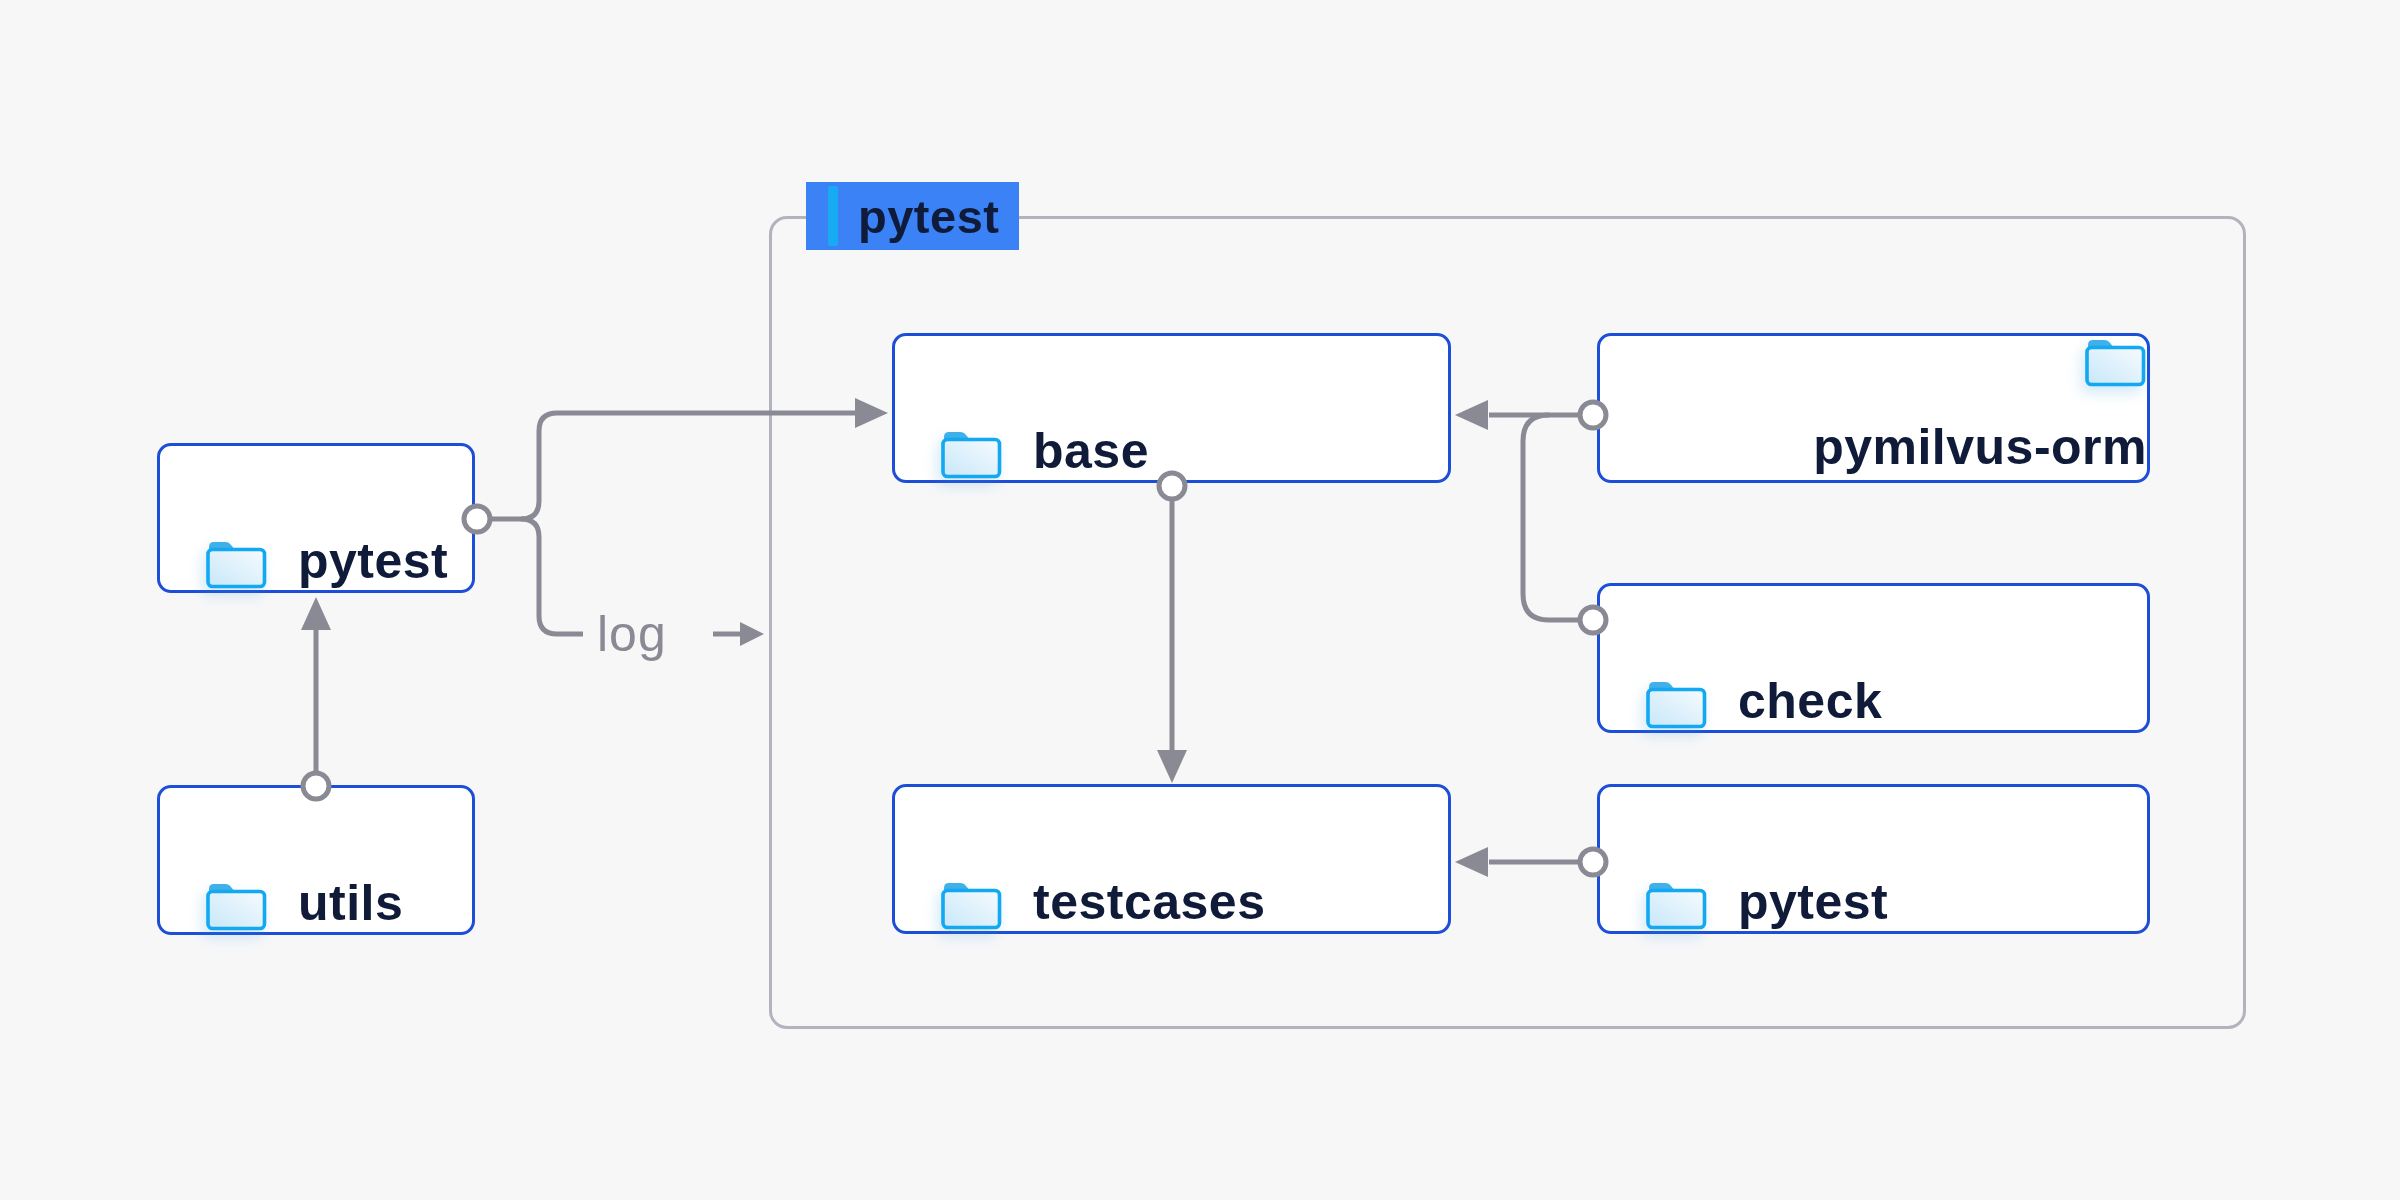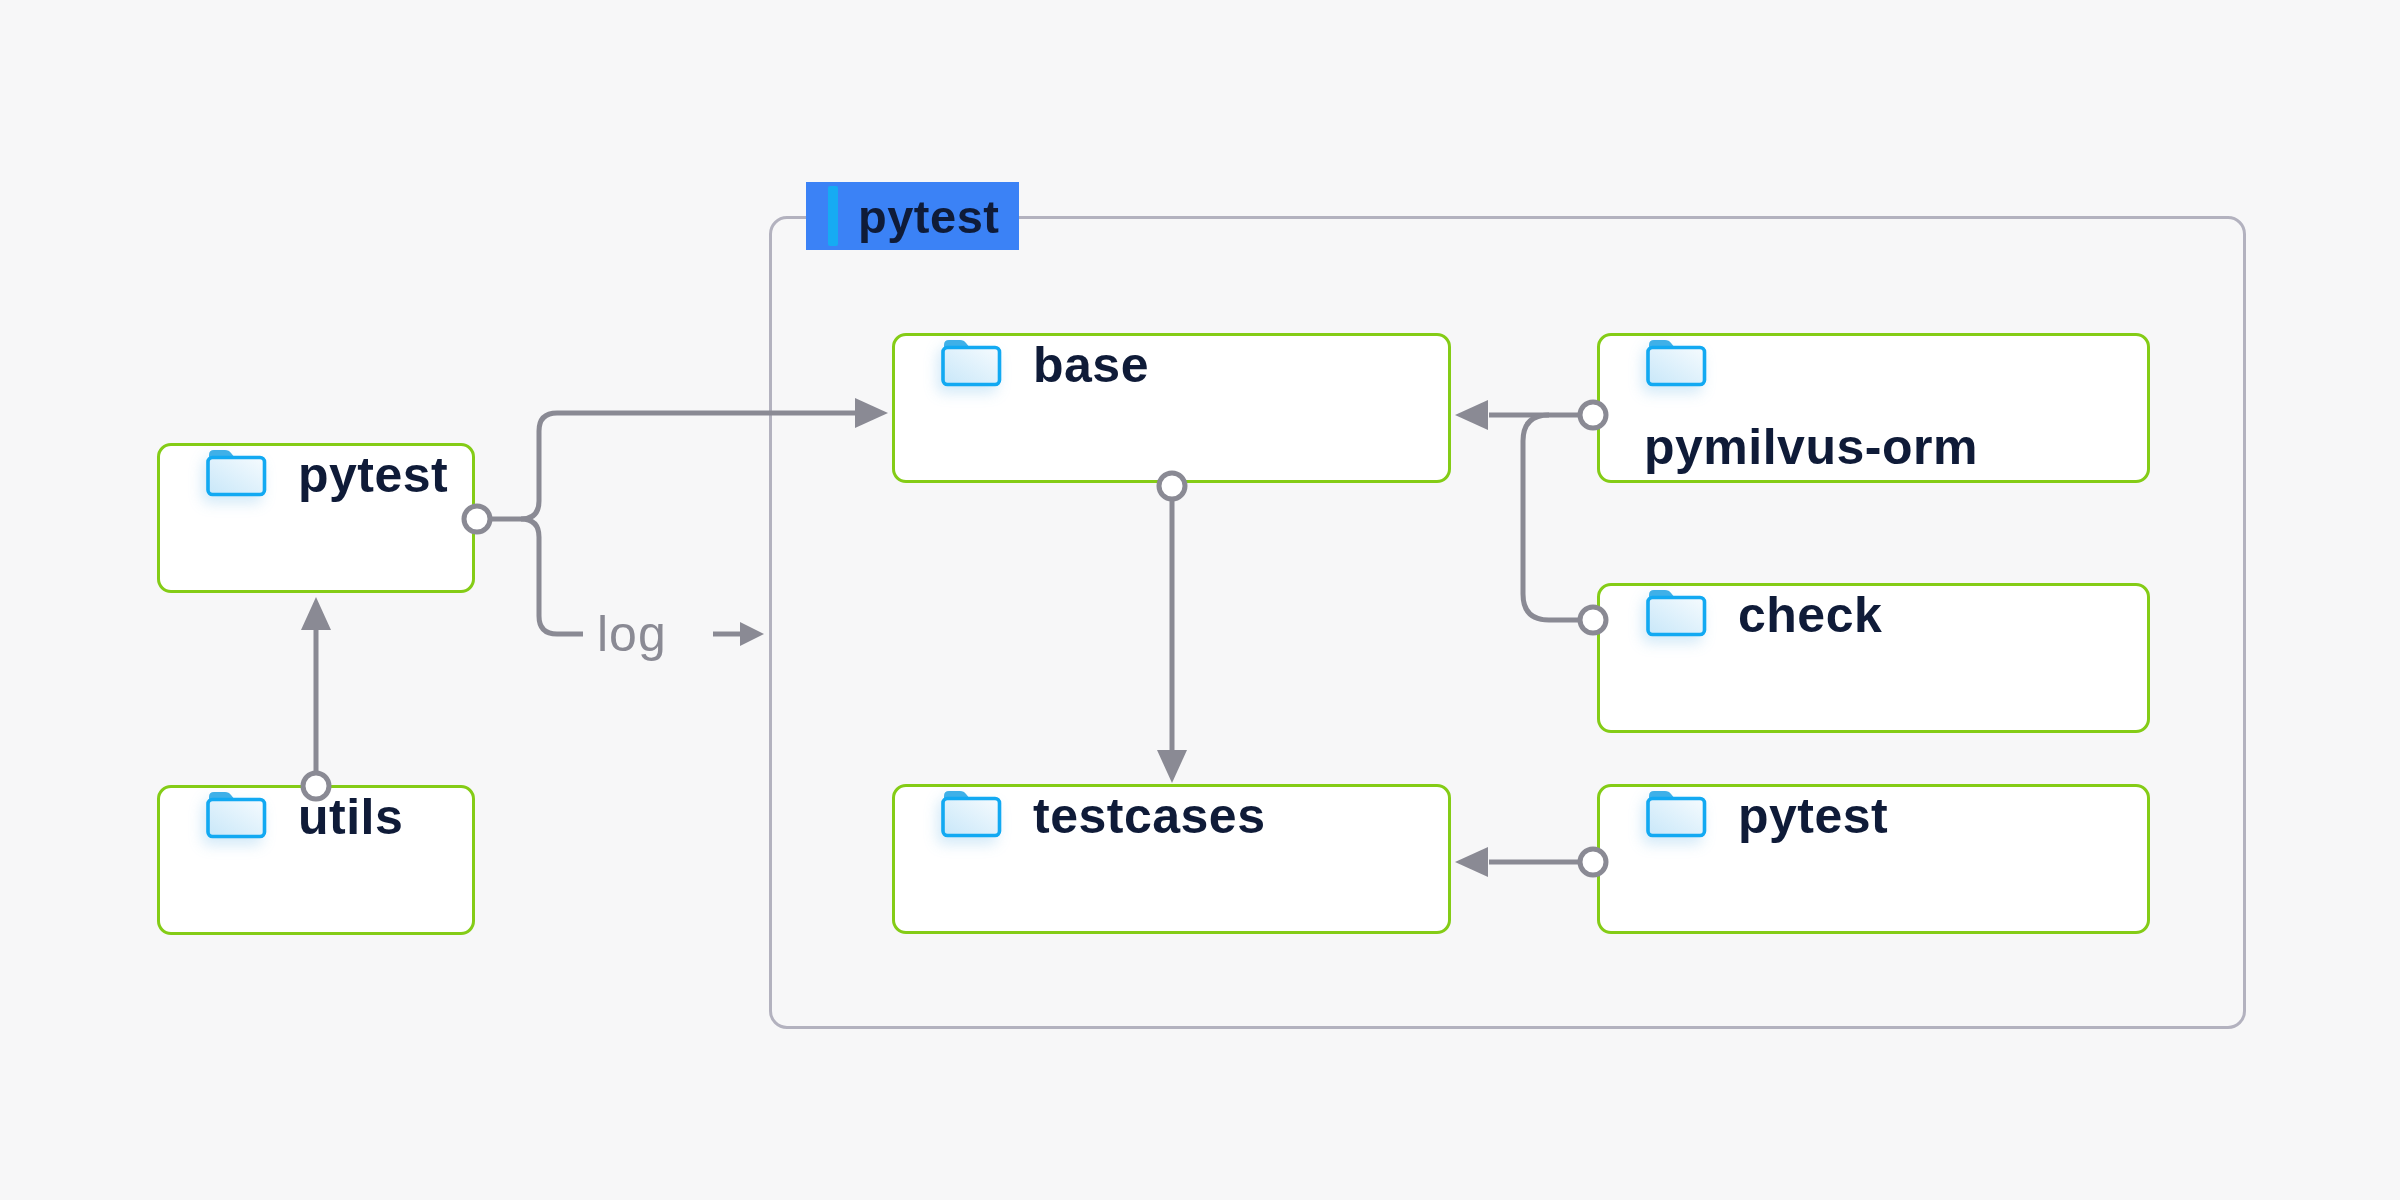--- a/index.html
+++ b/index.html
@@ -32,23 +32,23 @@
     width:10px;height:60px;background:#16abf3;border-radius:2px;
   }
   .group-label .txt{
     font-size:47px;font-weight:700;color:#0f1b38;letter-spacing:0.5px;
   }
 
   
   .node{
     position:absolute;
     background:#ffffff;
-    border:3px solid #84cc16;border-radius:14px;
+    border:3px solid #1d4ed8;border-radius:14px;
     box-sizing:border-box;
-    display:flex;align-items:flex-start;
+    display:flex;align-items:flex-end;
     padding-left:44px;gap:30px;
     z-index:2;
   }
   .node .label{
     font-size:50px;font-weight:600;color:#0f1b38;letter-spacing:0.5px;
     white-space:nowrap;
   }
   .node .folder{width:64px;height:52px;flex:0 0 auto;
     filter:drop-shadow(-4px 7px 7px rgba(40,150,220,0.20));}
 

